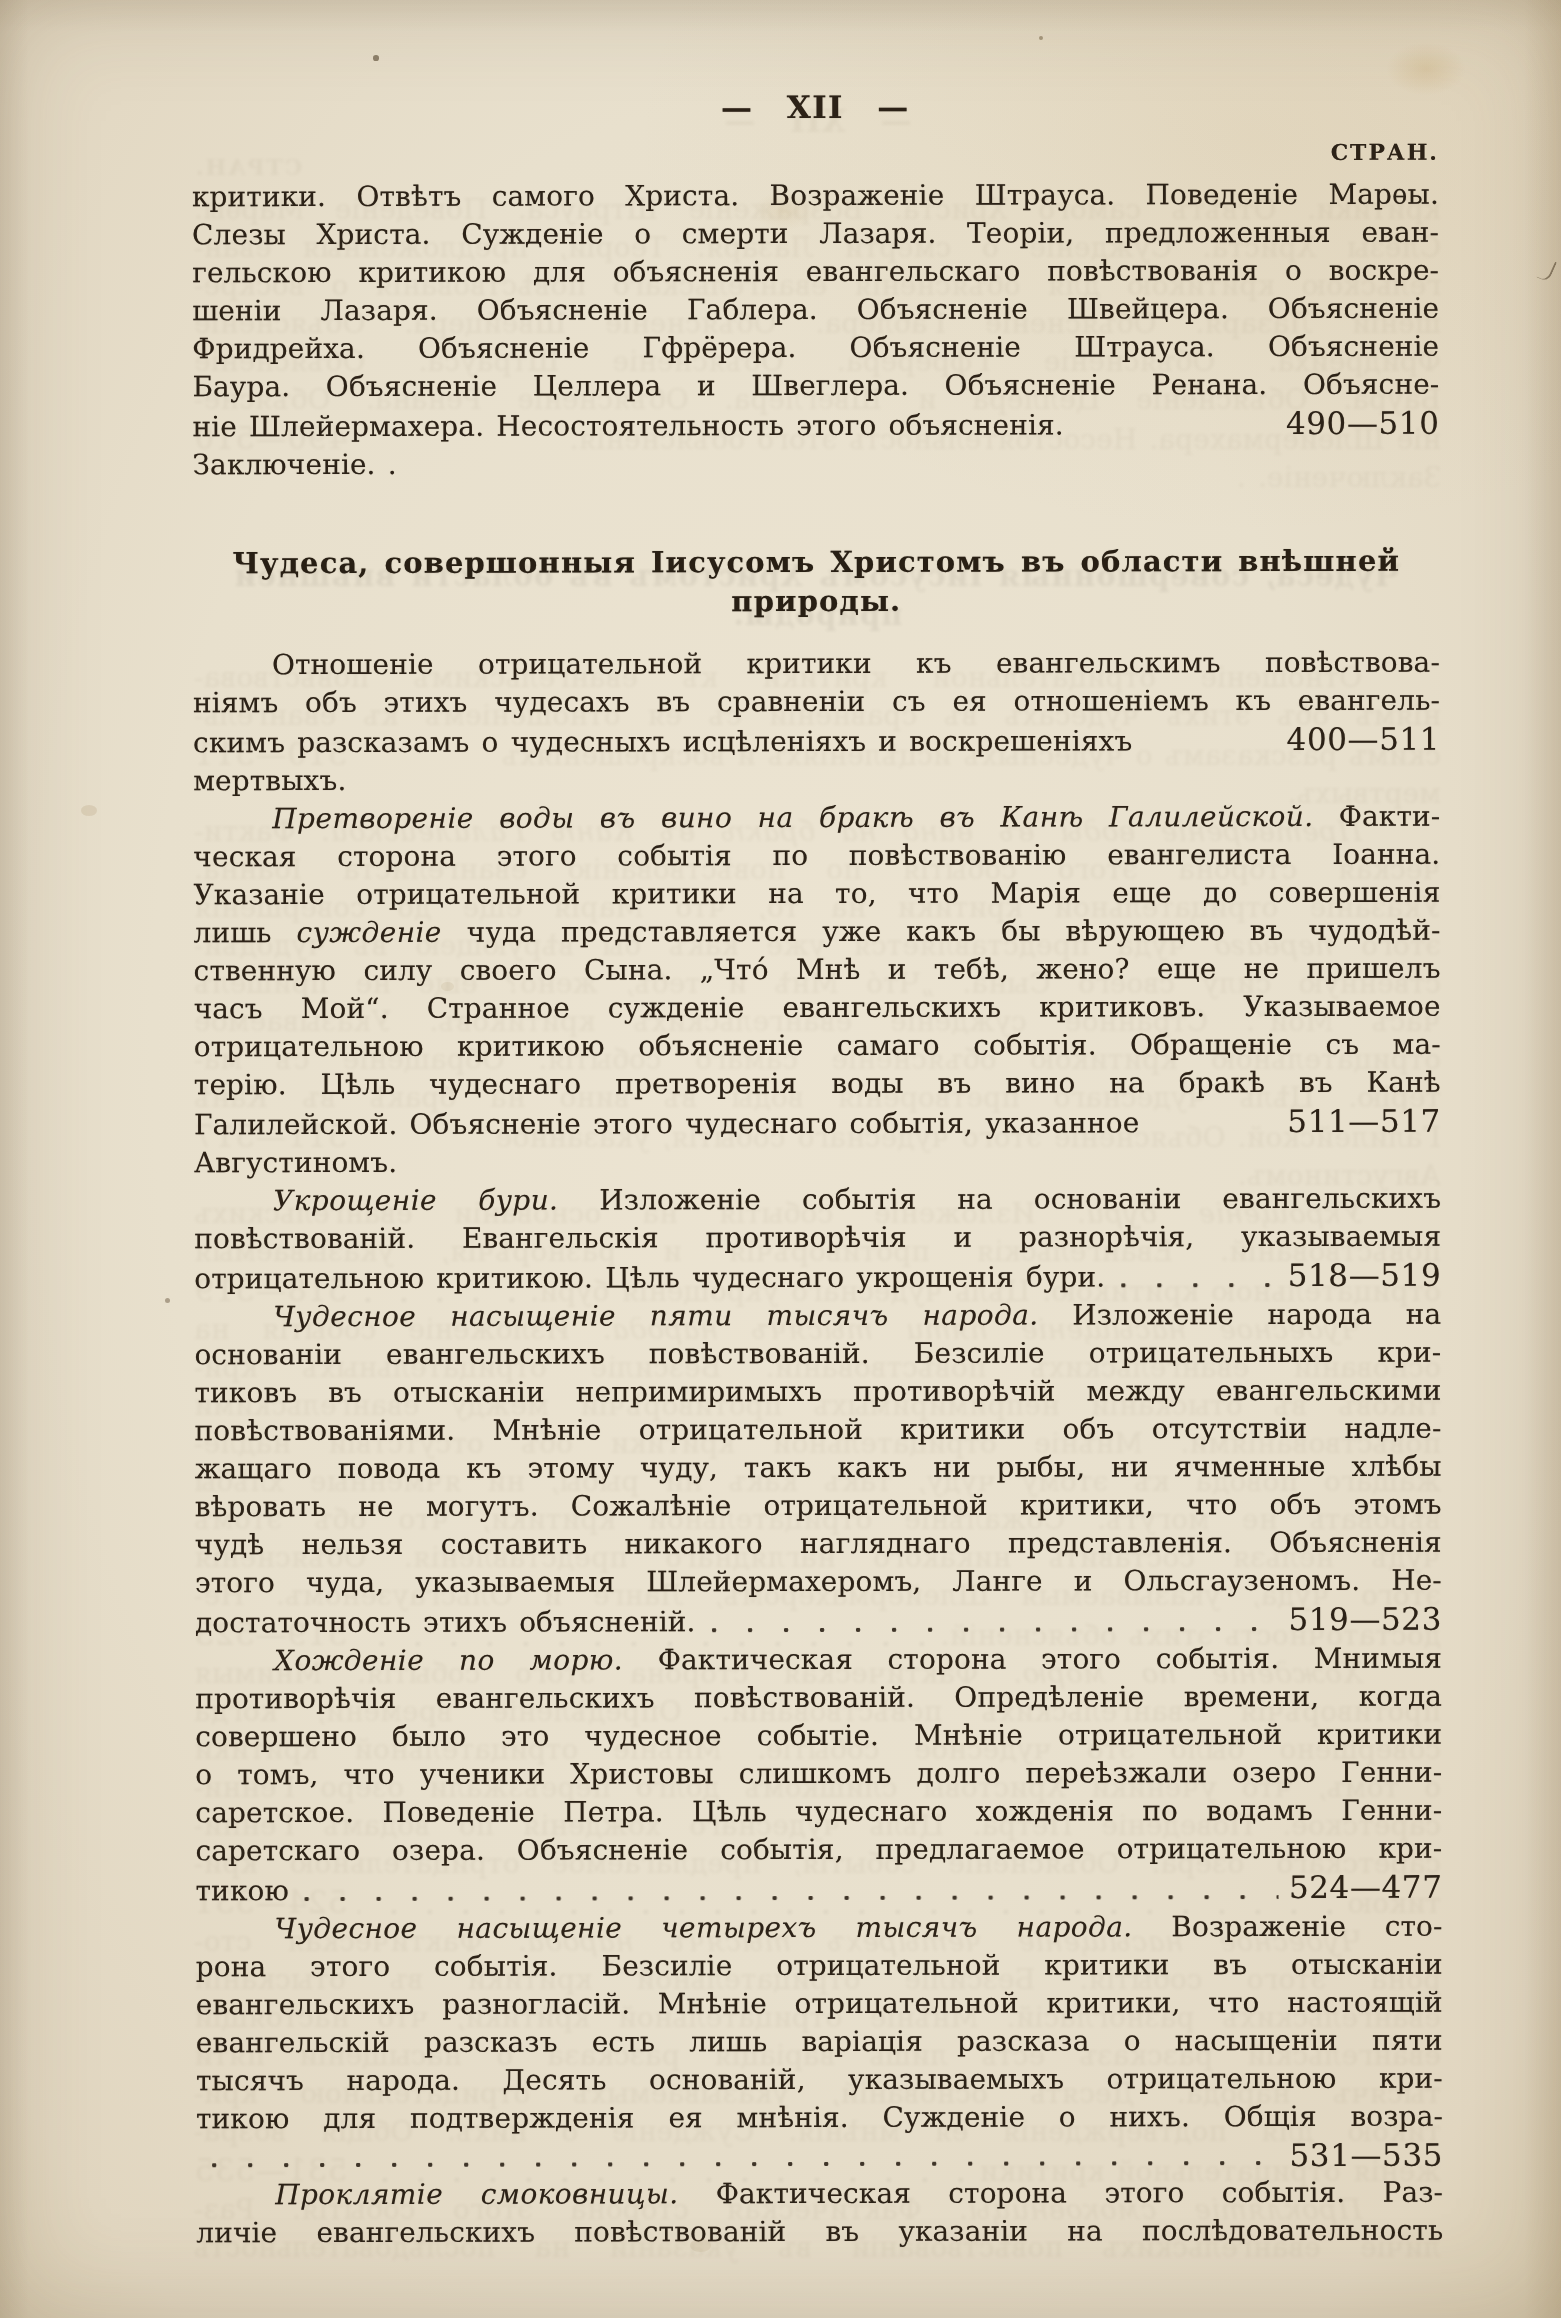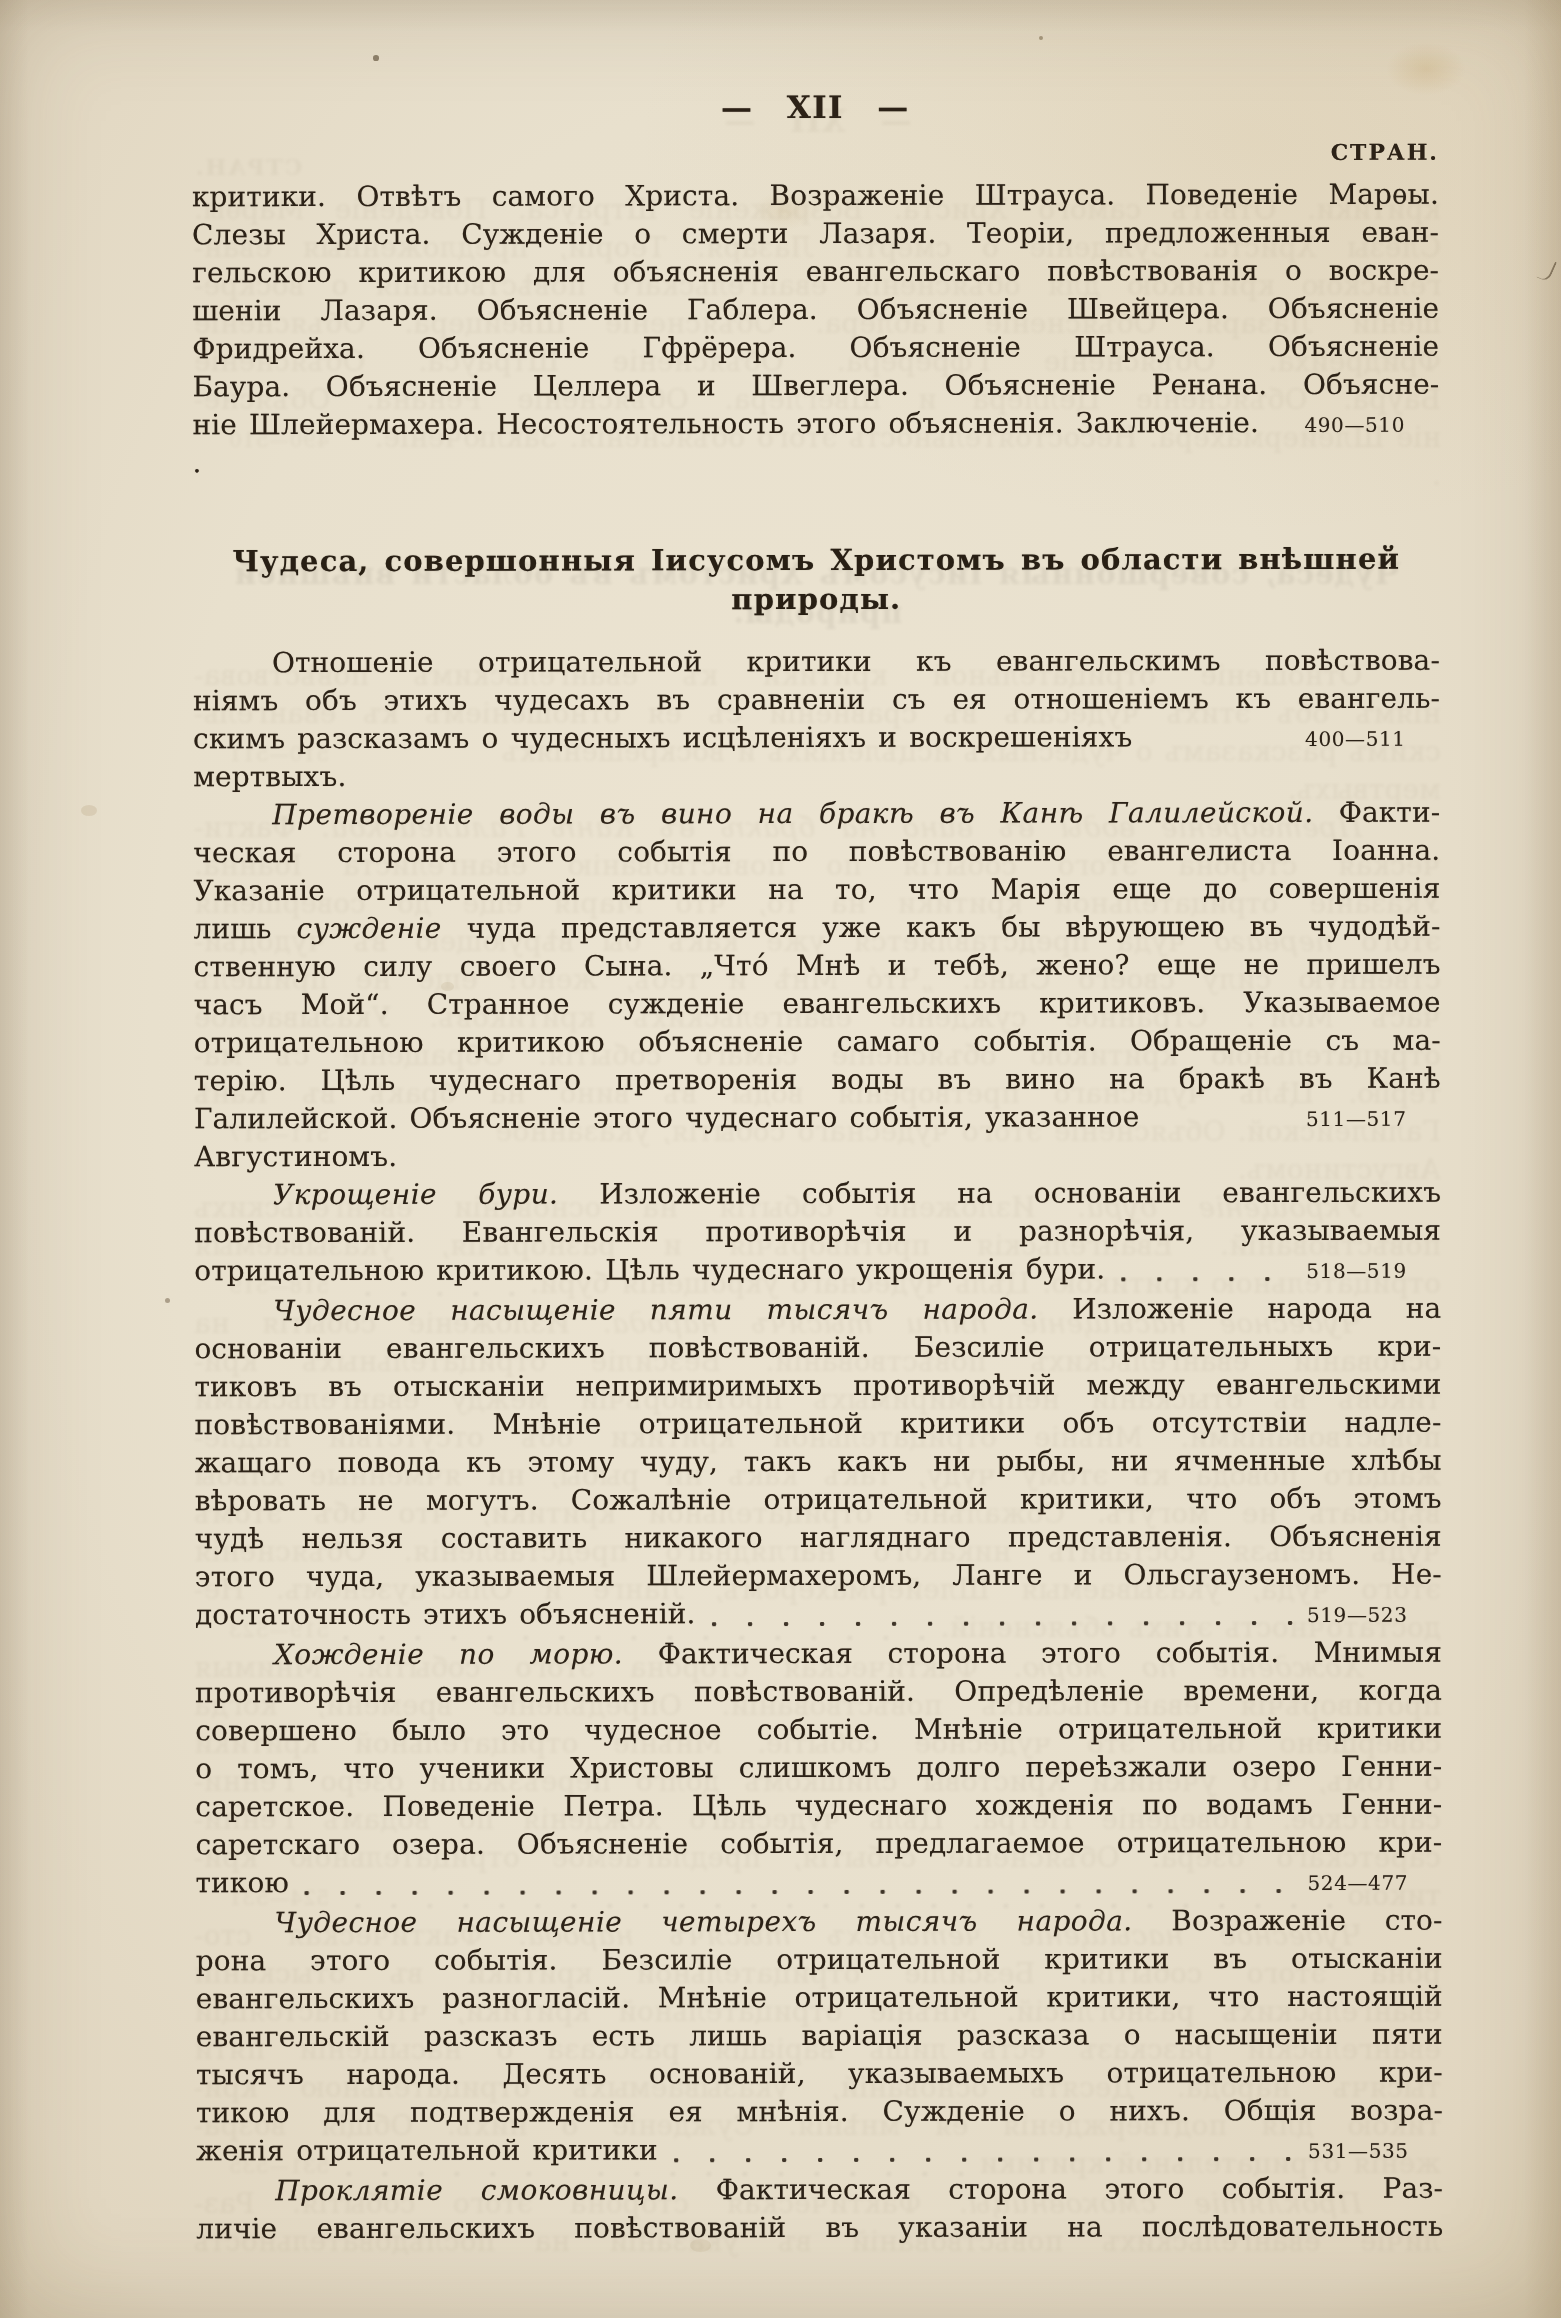--- a/index.html
+++ b/index.html
@@ -47,21 +47,21 @@
   .line.first{text-indent:79px;}
   .line.pline{display:flex;align-items:baseline;text-align:left;text-align-last:auto;}
   .pline .txt{flex:0 1 auto;white-space:pre-wrap;}
   .leader{flex:1 1 19px;align-self:stretch;position:relative;margin:0 7.6px 0 10px;}
   .leader.dots::after{
     content:"";position:absolute;left:5px;right:2.5px;bottom:8.2px;height:6.3px;
     background-image:radial-gradient(circle at 3.1px 3.1px, #2c2217 2px, rgba(44,34,23,0) 2.6px);
     background-size:36px 6.3px;background-repeat:repeat-x;
     opacity:.9;
   }
-  .pages{flex:0 0 auto;min-width:135px;text-align:left;font-size:20px;letter-spacing:0.6px;}
+  .pages{flex:0 0 auto;min-width:135px;text-align:right;font-size:31px;letter-spacing:0.6px;}
   .it{font-style:italic;letter-spacing:0.4px;}
   .section-heading{
     font-weight:bold;font-size:29px;line-height:39px;
     text-align:center;text-align-last:center;letter-spacing:1.1px;word-spacing:3.8px;
     margin:60px 0 24px 0;color:#281f14;
     text-shadow:0 0 0.9px rgba(40,31,20,.45);
   }
   .bleed{
     position:absolute;left:194px;top:103px;width:1247px;
     transform:scaleX(-1);
@@ -268,21 +268,20 @@
           </div>
         </div>
         <div class="para">
           <div class="line first"><span class="txt"><span class="it">Чудесное насыщеніе четырехъ тысячъ народа.</span><span> Возраженіе сто-</span></span></div>
           <div class="line"><span class="txt"><span>рона этого событія. Безсиліе отрицательной критики въ отысканіи</span></span></div>
           <div class="line"><span class="txt"><span>евангельскихъ разногласій. Мнѣніе отрицательной критики, что настоящій</span></span></div>
           <div class="line"><span class="txt"><span>евангельскій разсказъ есть лишь варіація разсказа о насыщеніи пяти</span></span></div>
           <div class="line"><span class="txt"><span>тысячъ народа. Десять основаній, указываемыхъ отрицательною кри-</span></span></div>
           <div class="line"><span class="txt"><span>тикою для подтвержденія ея мнѣнія. Сужденіе о нихъ. Общія возра-</span></span></div>
           <div class="line pline">
-            <span class="txt"><span>женія отрицательной критики</span></span>
             <span class="leader dots"></span>
             <span class="pages">531—535</span>
           </div>
         </div>
         <div class="para">
           <div class="line first"><span class="txt"><span class="it">Проклятіе смоковницы.</span><span> Фактическая сторона этого событія. Раз-</span></span></div>
           <div class="line"><span class="txt"><span>личіе евангельскихъ повѣствованій въ указаніи на послѣдовательность</span></span></div>
         </div>
       </div>
   </div>

